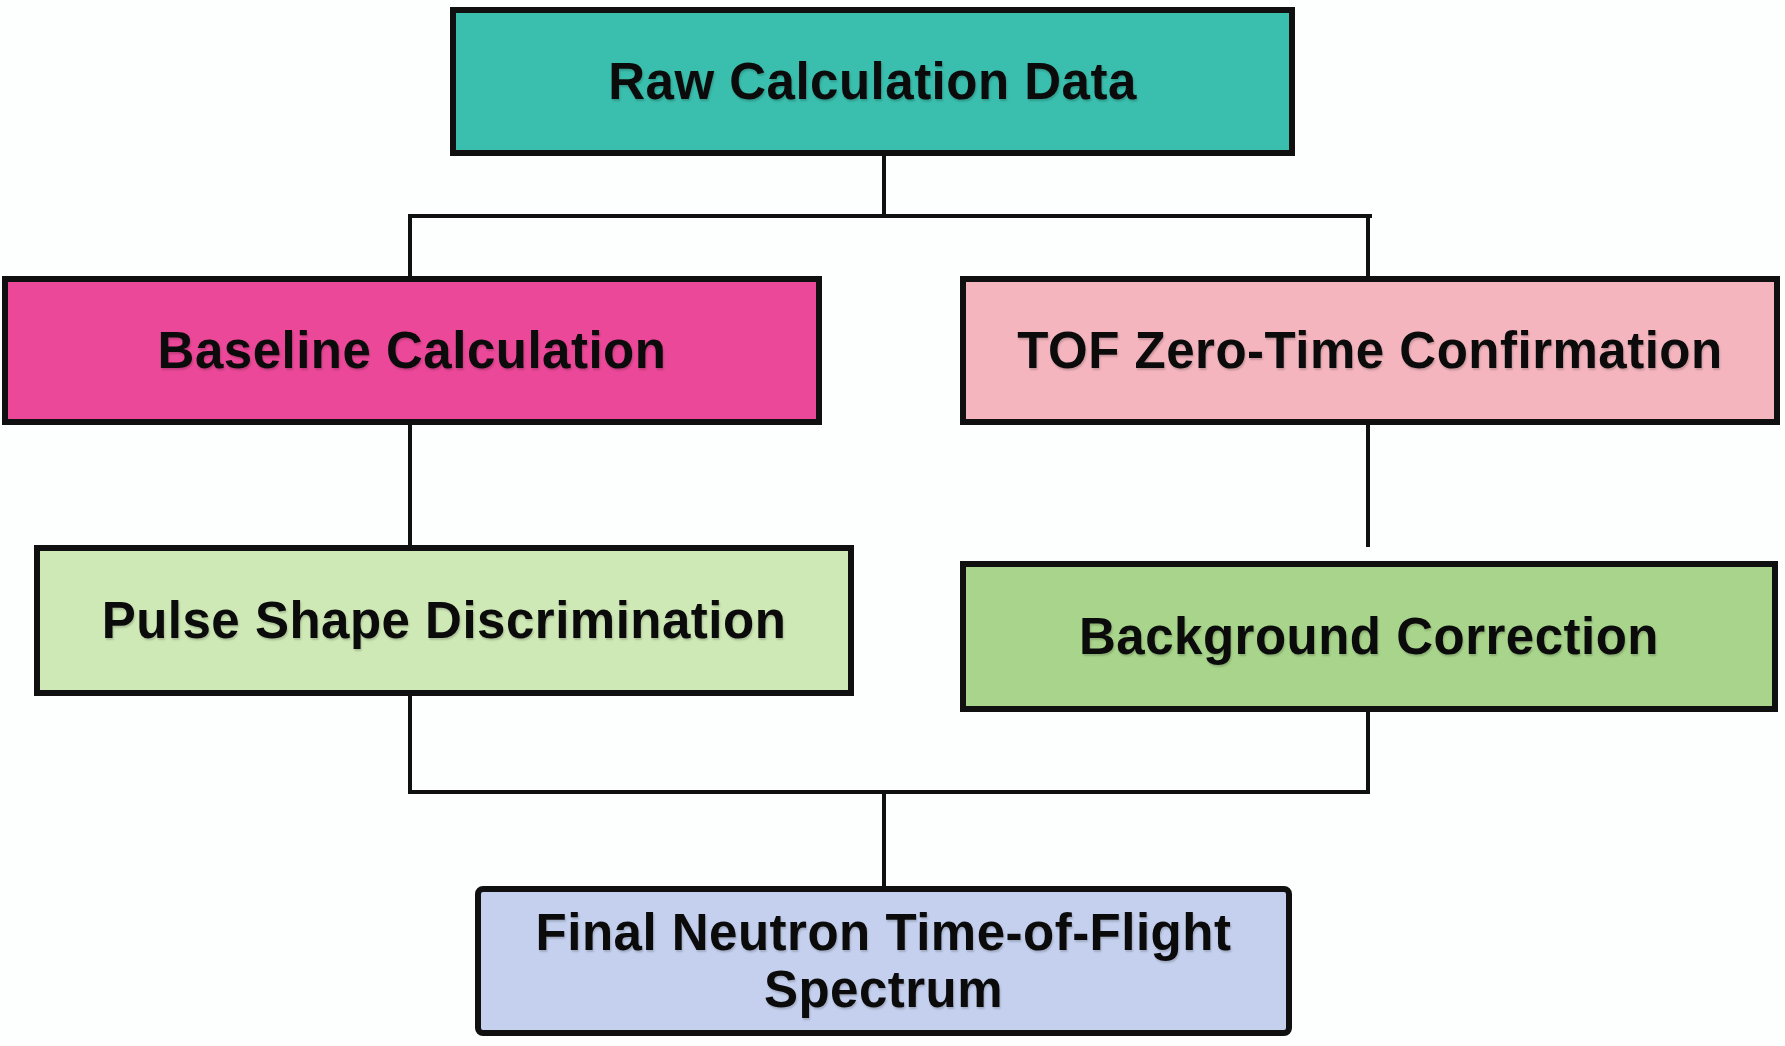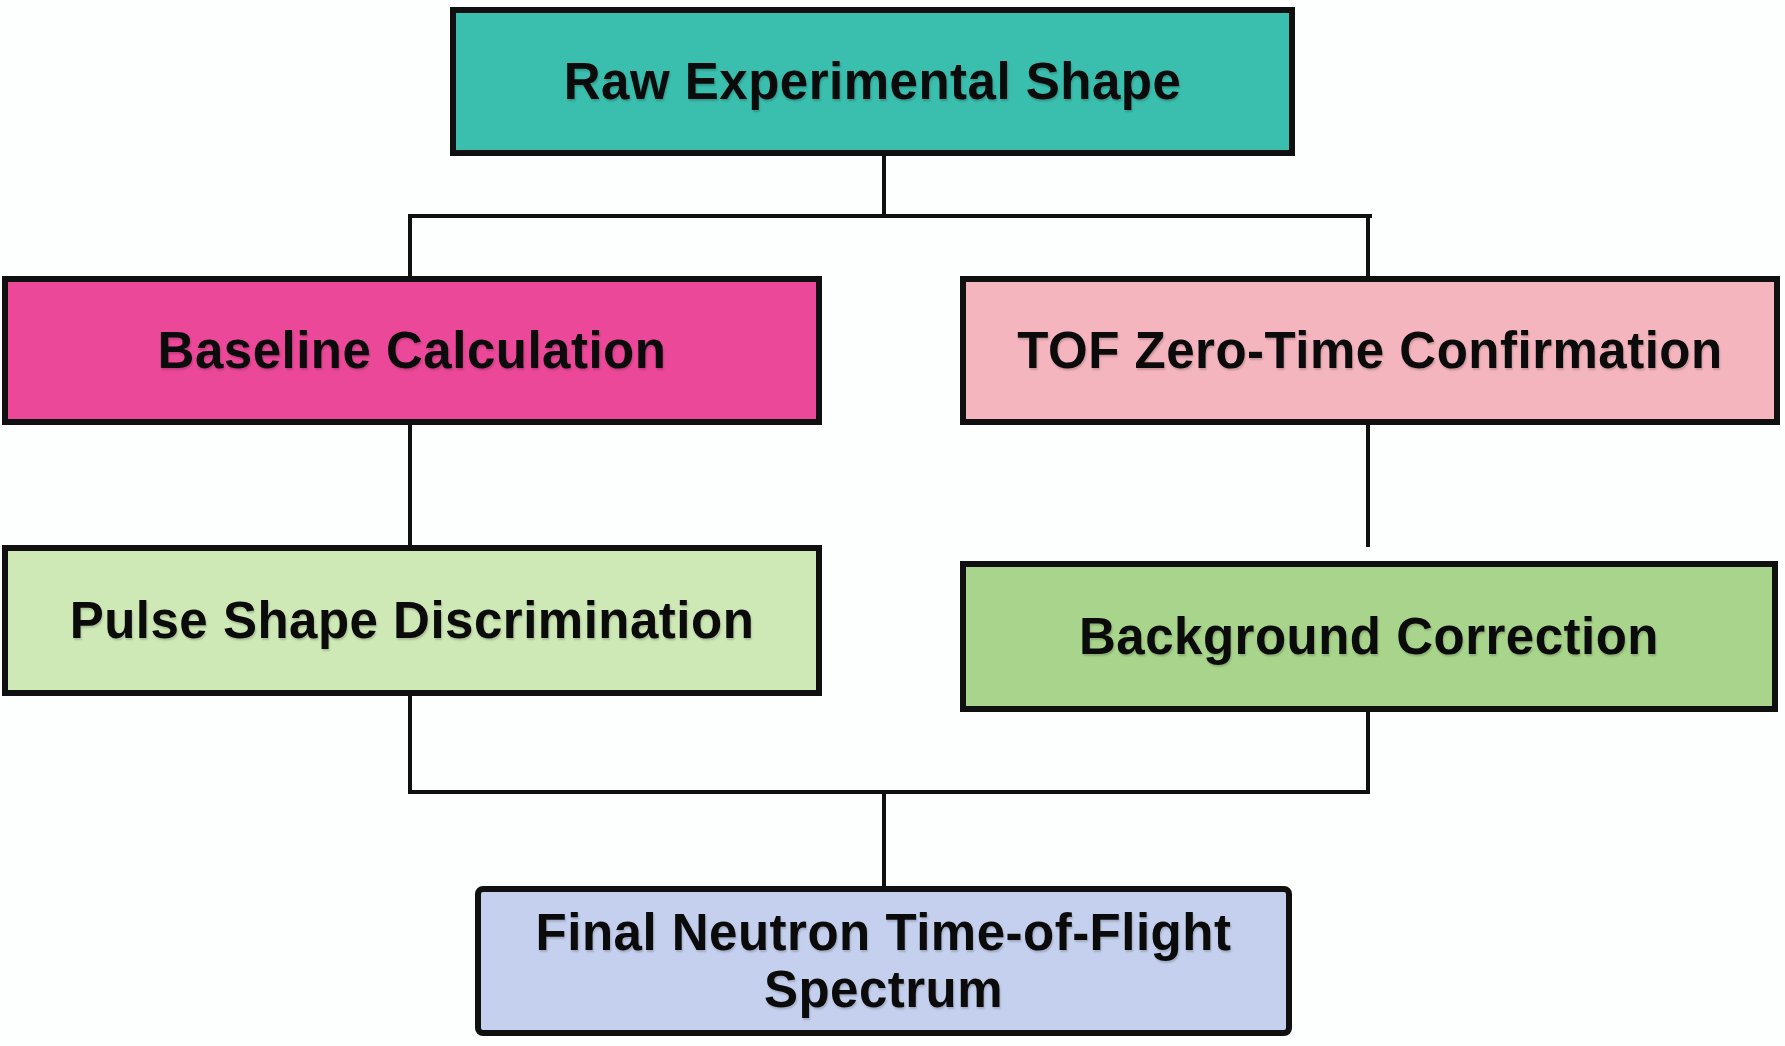--- a/index.html
+++ b/index.html
@@ -59,26 +59,26 @@
   <div class="line" id="rail-top"></div>
   <div class="line" id="drop-top-left"></div>
   <div class="line" id="drop-top-right"></div>
   <div class="line" id="riser-mid-left"></div>
   <div class="line" id="riser-mid-right"></div>
   <div class="line" id="riser-bot-left"></div>
   <div class="line" id="riser-bot-right"></div>
   <div class="line" id="rail-bot"></div>
   <div class="line" id="stub-bot"></div>
 
-  <div class="node" id="node-raw" style="background-color: rgb(58, 190, 173);">Raw Experimental Shape</div>
+  <div class="node" id="node-raw" style="background-color: rgb(58, 190, 173);">Raw Calculation Data</div>
 
   <div class="node" id="node-baseline" style="background-color: #ec4899;">Baseline Calculation</div>
 
   <div class="node" id="node-tof" style="background-color: rgb(244, 181, 190);">TOF Zero-Time Confirmation</div>
 
-  <div class="node" id="node-psd" style="background-color: rgb(206, 233, 182);">Pulse Shape Discrimination</div>
+  <div class="node" id="node-psd" style="background-color: rgb(206, 233, 182); margin-left: 32px;">Pulse Shape Discrimination</div>
 
   <div class="node" id="node-bg" style="background-color: rgb(168, 213, 139);">Background Correction</div>
 
   <div class="node" id="node-final" style="background-color: rgb(196, 208, 238);">Final Neutron Time-of-Flight
 Spectrum</div>
 
 </div>
 
 </body></html>

